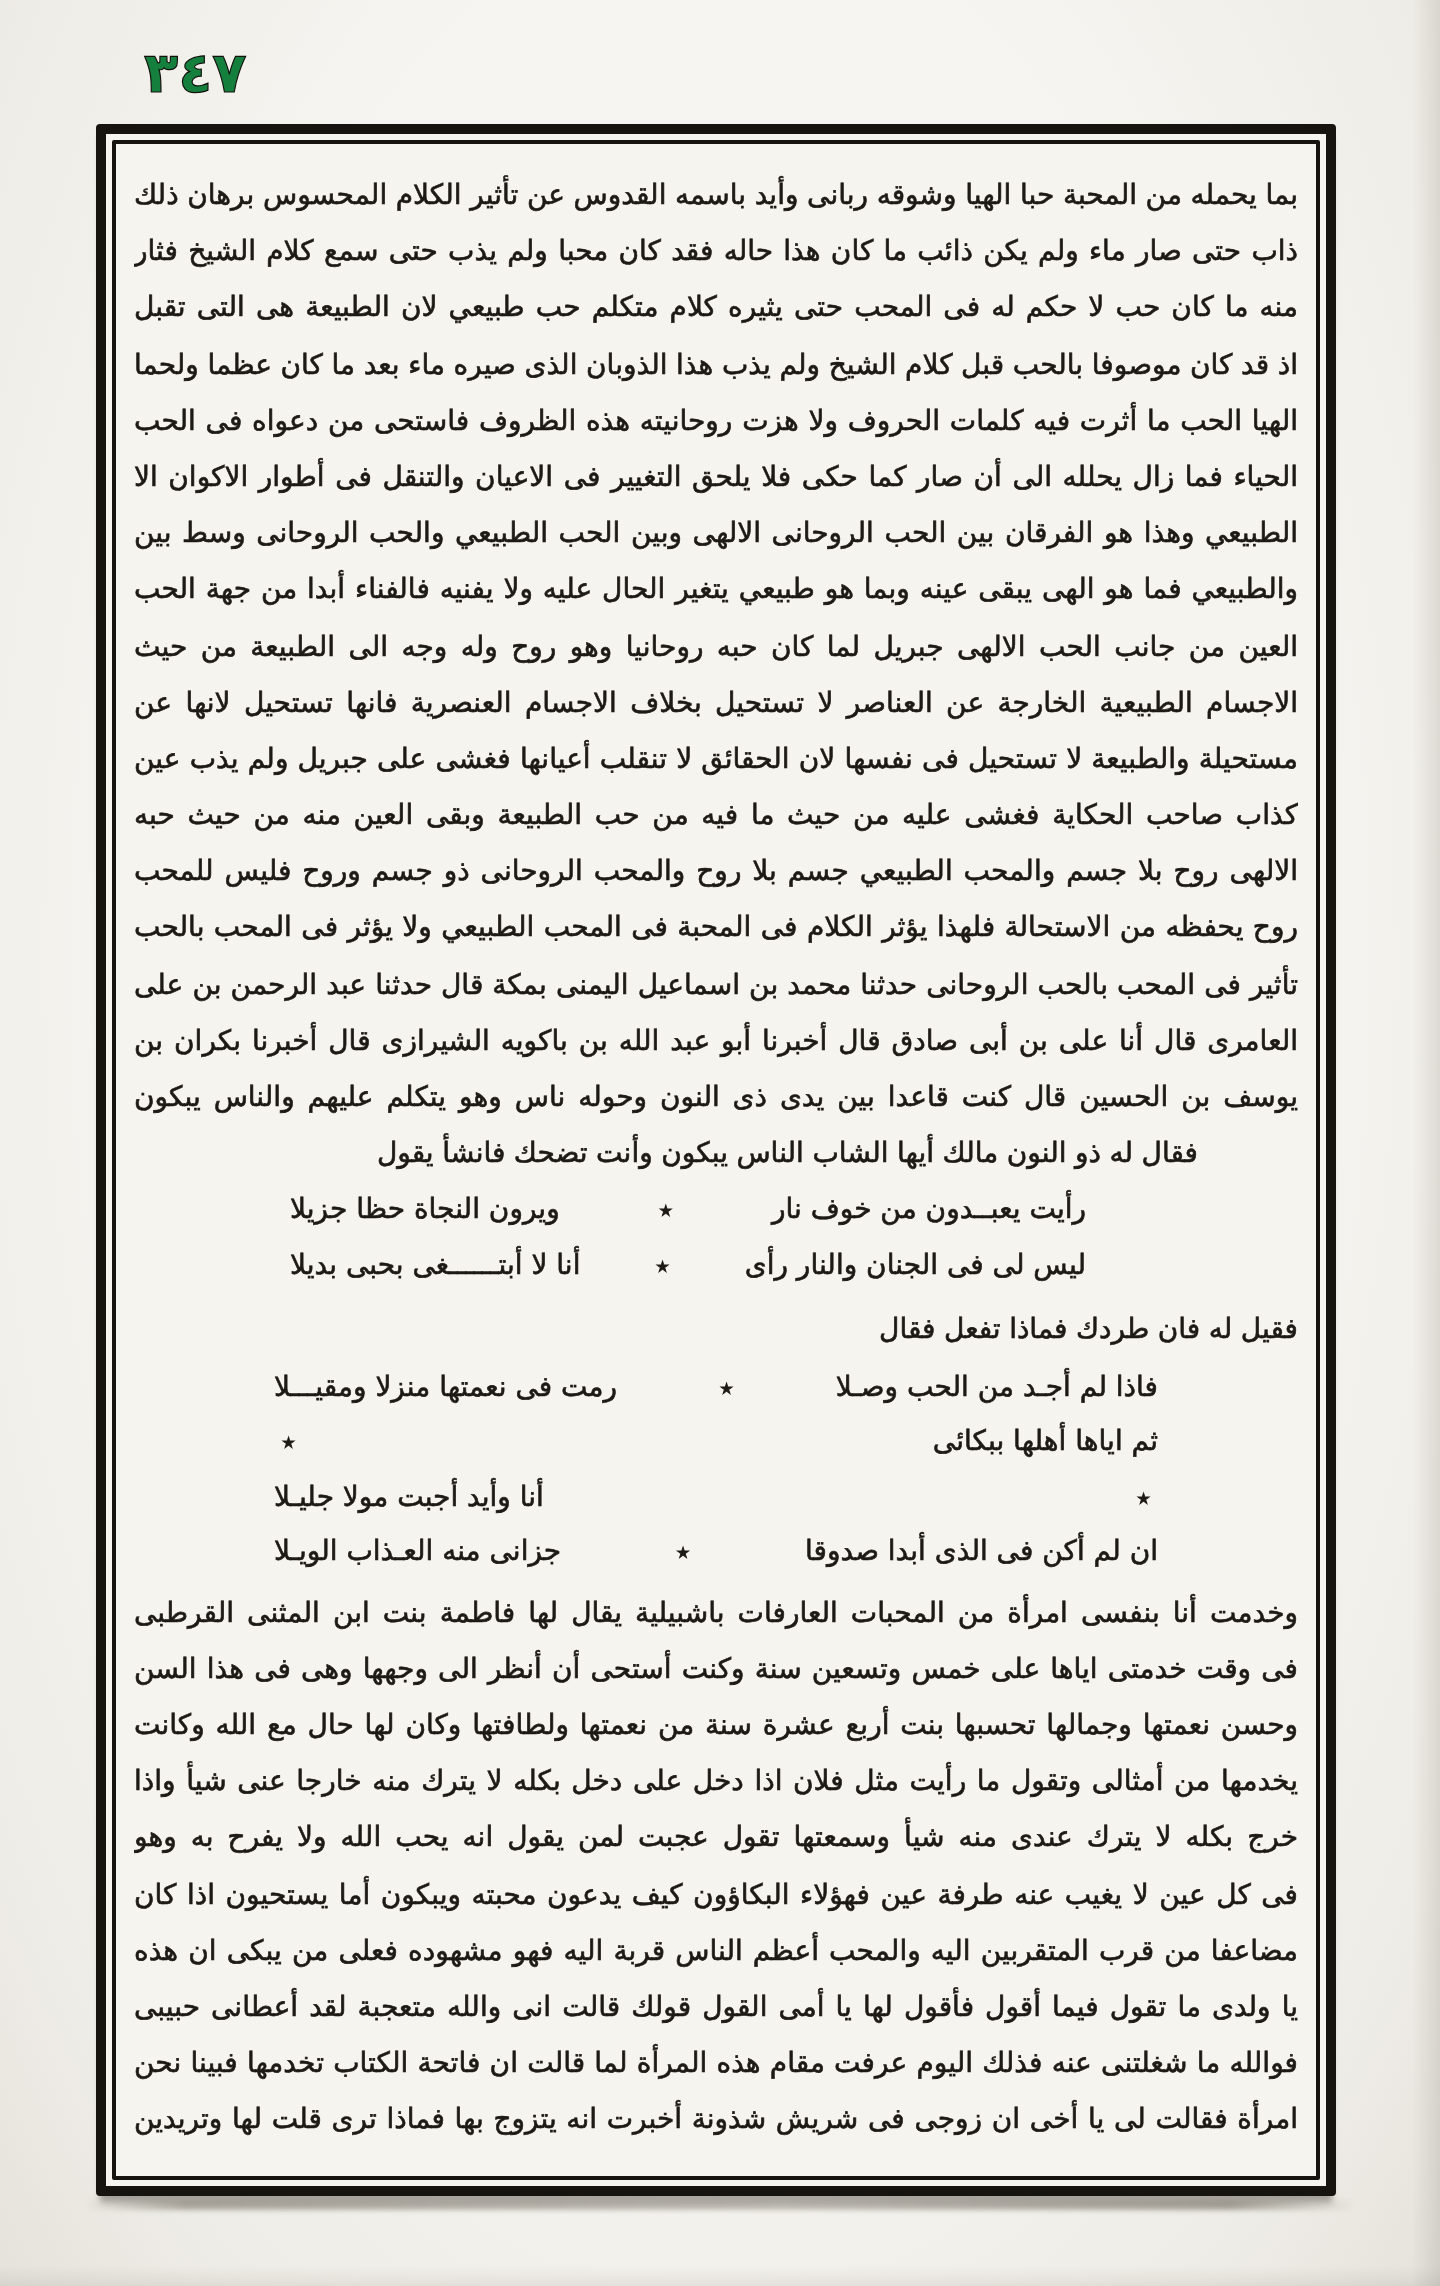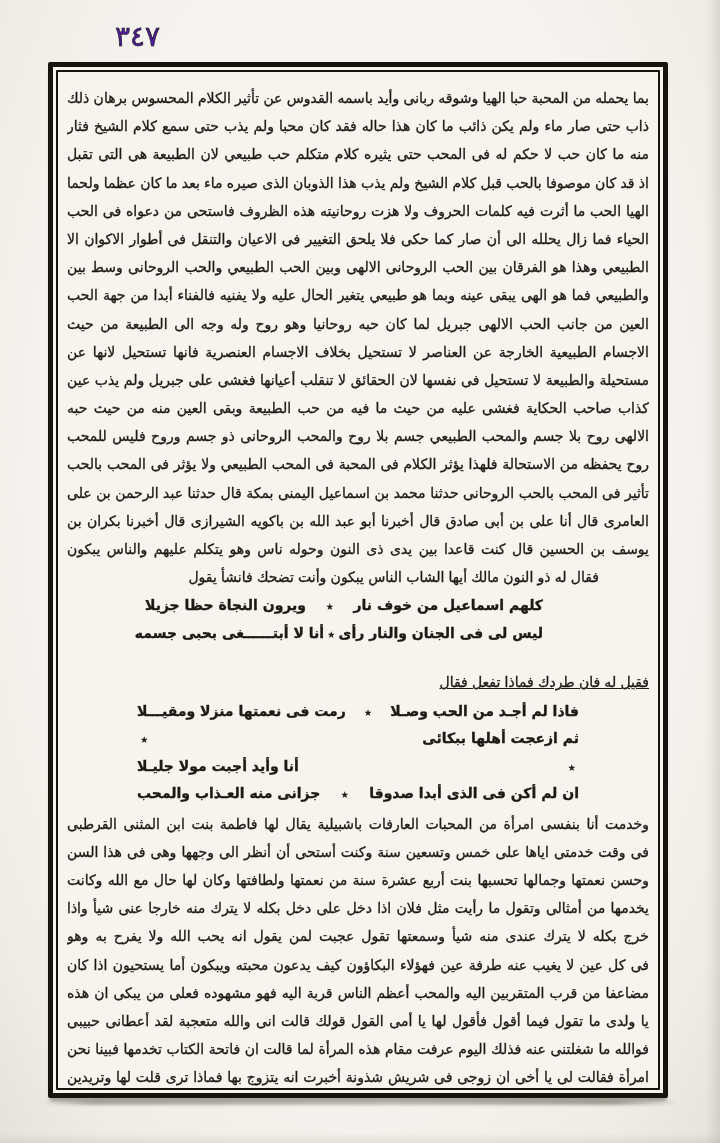--- a/index.html
+++ b/index.html
@@ -5,21 +5,21 @@
   html,body{margin:0;padding:0;}
   body{
     width:720px;height:1143px;position:relative;overflow:hidden;
     background:
       radial-gradient(ellipse at 50% 42%, #f7f5f1 55%, #eeece6 85%, #e4e2db 100%);
     font-family:"DejaVu Sans",sans-serif;
     color:#1d1a15;
   }
   .page-number{
     position:absolute;top:20px;left:72px;
-    font-size:28px;font-weight:normal;letter-spacing:3px;color:#4c1d95;margin-left:43px;
+    font-size:28px;font-weight:bold;letter-spacing:3px;color:#15803d;
     -webkit-text-stroke:0.6px #14110d;
   }
   .frame{
     position:absolute;left:48px;top:62px;width:620px;height:1036px;
     box-sizing:border-box;border:5px solid #17140f;border-radius:2px;
     box-shadow:0 5px 3px -2px rgba(80,74,62,.45);
     background:#f6f4ef;
   }
   .frame-inner{
     position:absolute;inset:3px;border:2px solid #17140f;border-radius:1px;
@@ -31,32 +31,32 @@
   .line{
     height:28.2px;line-height:28.2px;font-size:14px;
     text-align:justify;text-align-last:justify;
     overflow:hidden;word-spacing:-0.2px;
     -webkit-text-stroke:0.32px #1d1a15;
   }
   .line.end-short{
     text-align-last:right;padding-left:120px;padding-right:50px;
   }
   .line.interlude{
-    text-align-last:right;margin-top:21px;text-decoration:underline;
+    text-align-last:right;margin-top:4px;
   }
   .poem{margin:1px 0 2px;}
   .poem .verse-row{
     display:flex;justify-content:space-between;align-items:baseline;
     height:27.5px;line-height:27.5px;font-size:14px;margin:0 auto;
     -webkit-text-stroke:0.32px #1d1a15;
   }
   .poem-a .verse-row{width:398px;transform:translateX(-14px);}
   .poem-b .verse-row{width:442px;}
   .verse-sep{font-size:12px;padding:0 4px;flex:0 0 auto;-webkit-text-stroke:0.5px #1d1a15;}
-  .hemi{white-space:nowrap;font-weight:bold;}
+  .hemi{white-space:nowrap;}
   .scan-smudge{
     position:absolute;left:42px;top:1100px;width:636px;height:5px;
     background:linear-gradient(90deg, rgba(95,88,75,0) 0%, rgba(95,88,75,.45) 8%, rgba(95,88,75,.35) 55%, rgba(95,88,75,.5) 90%, rgba(95,88,75,0) 100%);
     filter:blur(1.4px);border-radius:3px;
   }
   .edge-noise-right{
     position:absolute;right:0;top:0;width:14px;height:100%;
     background:linear-gradient(270deg, rgba(120,115,104,.18), rgba(120,115,104,0));
   }
   .edge-noise-bottom{
@@ -87,51 +87,51 @@
       <div class="line">كذاب صاحب الحكاية فغشى عليه من حيث ما فيه من حب الطبيعة وبقى العين منه من حيث حبه الالهى فالمحب</div>
       <div class="line">الالهى روح بلا جسم والمحب الطبيعي جسم بلا روح والمحب الروحانى ذو جسم وروح فليس للمحب الطبيعي العنصرى</div>
       <div class="line">روح يحفظه من الاستحالة فلهذا يؤثر الكلام فى المحبة فى المحب الطبيعي ولا يؤثر فى المحب بالحب الالهى ويؤثر بعض</div>
       <div class="line">تأثير فى المحب بالحب الروحانى حدثنا محمد بن اسماعيل اليمنى بمكة قال حدثنا عبد الرحمن بن على قال أنا أبو بكر بن حبيب</div>
       <div class="line">العامرى قال أنا على بن أبى صادق قال أخبرنا أبو عبد الله بن باكويه الشيرازى قال أخبرنا بكران بن أحمد قال سمعت</div>
       <div class="line">يوسف بن الحسين قال كنت قاعدا بين يدى ذى النون وحوله ناس وهو يتكلم عليهم والناس يبكون وشاب يضحك</div>
       <div class="line end-short">فقال له ذو النون مالك أيها الشاب الناس يبكون وأنت تضحك فانشأ يقول</div>
 
       <div class="poem poem-a">
         <div class="verse-row">
-          <span class="hemi">كلهم اسماعيل من خوف نار</span>
+          <span class="hemi">رأيت يعبــدون من خوف نار</span>
           <span class="verse-sep">٭</span>
           <span class="hemi">ويرون النجاة حظا جزيلا</span>
         </div>
         <div class="verse-row">
           <span class="hemi">ليس لى فى الجنان والنار رأى</span>
           <span class="verse-sep">٭</span>
-          <span class="hemi">أنا لا أبتــــــغى بحبى جسمه</span>
+          <span class="hemi">أنا لا أبتــــــغى بحبى بديلا</span>
         </div>
       </div>
 
       <div class="line interlude">فقيل له فان طردك فماذا تفعل فقال</div>
 
       <div class="poem poem-b">
         <div class="verse-row">
           <span class="hemi">فاذا لم أجـد من الحب وصـلا</span>
           <span class="verse-sep">٭</span>
           <span class="hemi">رمت فى نعمتها منزلا ومقيـــلا</span>
         </div>
         <div class="verse-row">
-          <span class="hemi">ثم ازعجت أهلها ببكائى</span>
+          <span class="hemi">ثم اياها أهلها ببكائى</span>
           <span class="verse-sep">٭</span>
         </div>
         <div class="verse-row">
           <span class="verse-sep">٭</span>
           <span class="hemi">أنا وأيد أجبت مولا جليـلا</span>
         </div>
         <div class="verse-row">
           <span class="hemi">ان لم أكن فى الذى أبدا صدوقا</span>
           <span class="verse-sep">٭</span>
-          <span class="hemi">جزانى منه العـذاب والمحب</span>
+          <span class="hemi">جزانى منه العـذاب الويـلا</span>
         </div>
       </div>
 
       <div class="line">وخدمت أنا بنفسى امرأة من المحبات العارفات باشبيلية يقال لها فاطمة بنت ابن المثنى القرطبى خدمتها سنين وهى تزيد</div>
       <div class="line">فى وقت خدمتى اياها على خمس وتسعين سنة وكنت أستحى أن أنظر الى وجهها وهى فى هذا السن من حمرة خديها</div>
       <div class="line">وحسن نعمتها وجمالها تحسبها بنت أربع عشرة سنة من نعمتها ولطافتها وكان لها حال مع الله وكانت تؤثرنى على كل من</div>
       <div class="line">يخدمها من أمثالى وتقول ما رأيت مثل فلان اذا دخل على دخل بكله لا يترك منه خارجا عنى شيأ واذا خرج من عندى</div>
       <div class="line">خرج بكله لا يترك عندى منه شيأ وسمعتها تقول عجبت لمن يقول انه يحب الله ولا يفرح به وهو مشهوده عينه اليه ناظرة</div>
       <div class="line">فى كل عين لا يغيب عنه طرفة عين فهؤلاء البكاؤون كيف يدعون محبته ويبكون أما يستحيون اذا كان قربه</div>
       <div class="line">مضاعفا من قرب المتقربين اليه والمحب أعظم الناس قربة اليه فهو مشهوده فعلى من يبكى ان هذه لاعجوبة ثم تقول لى</div>

